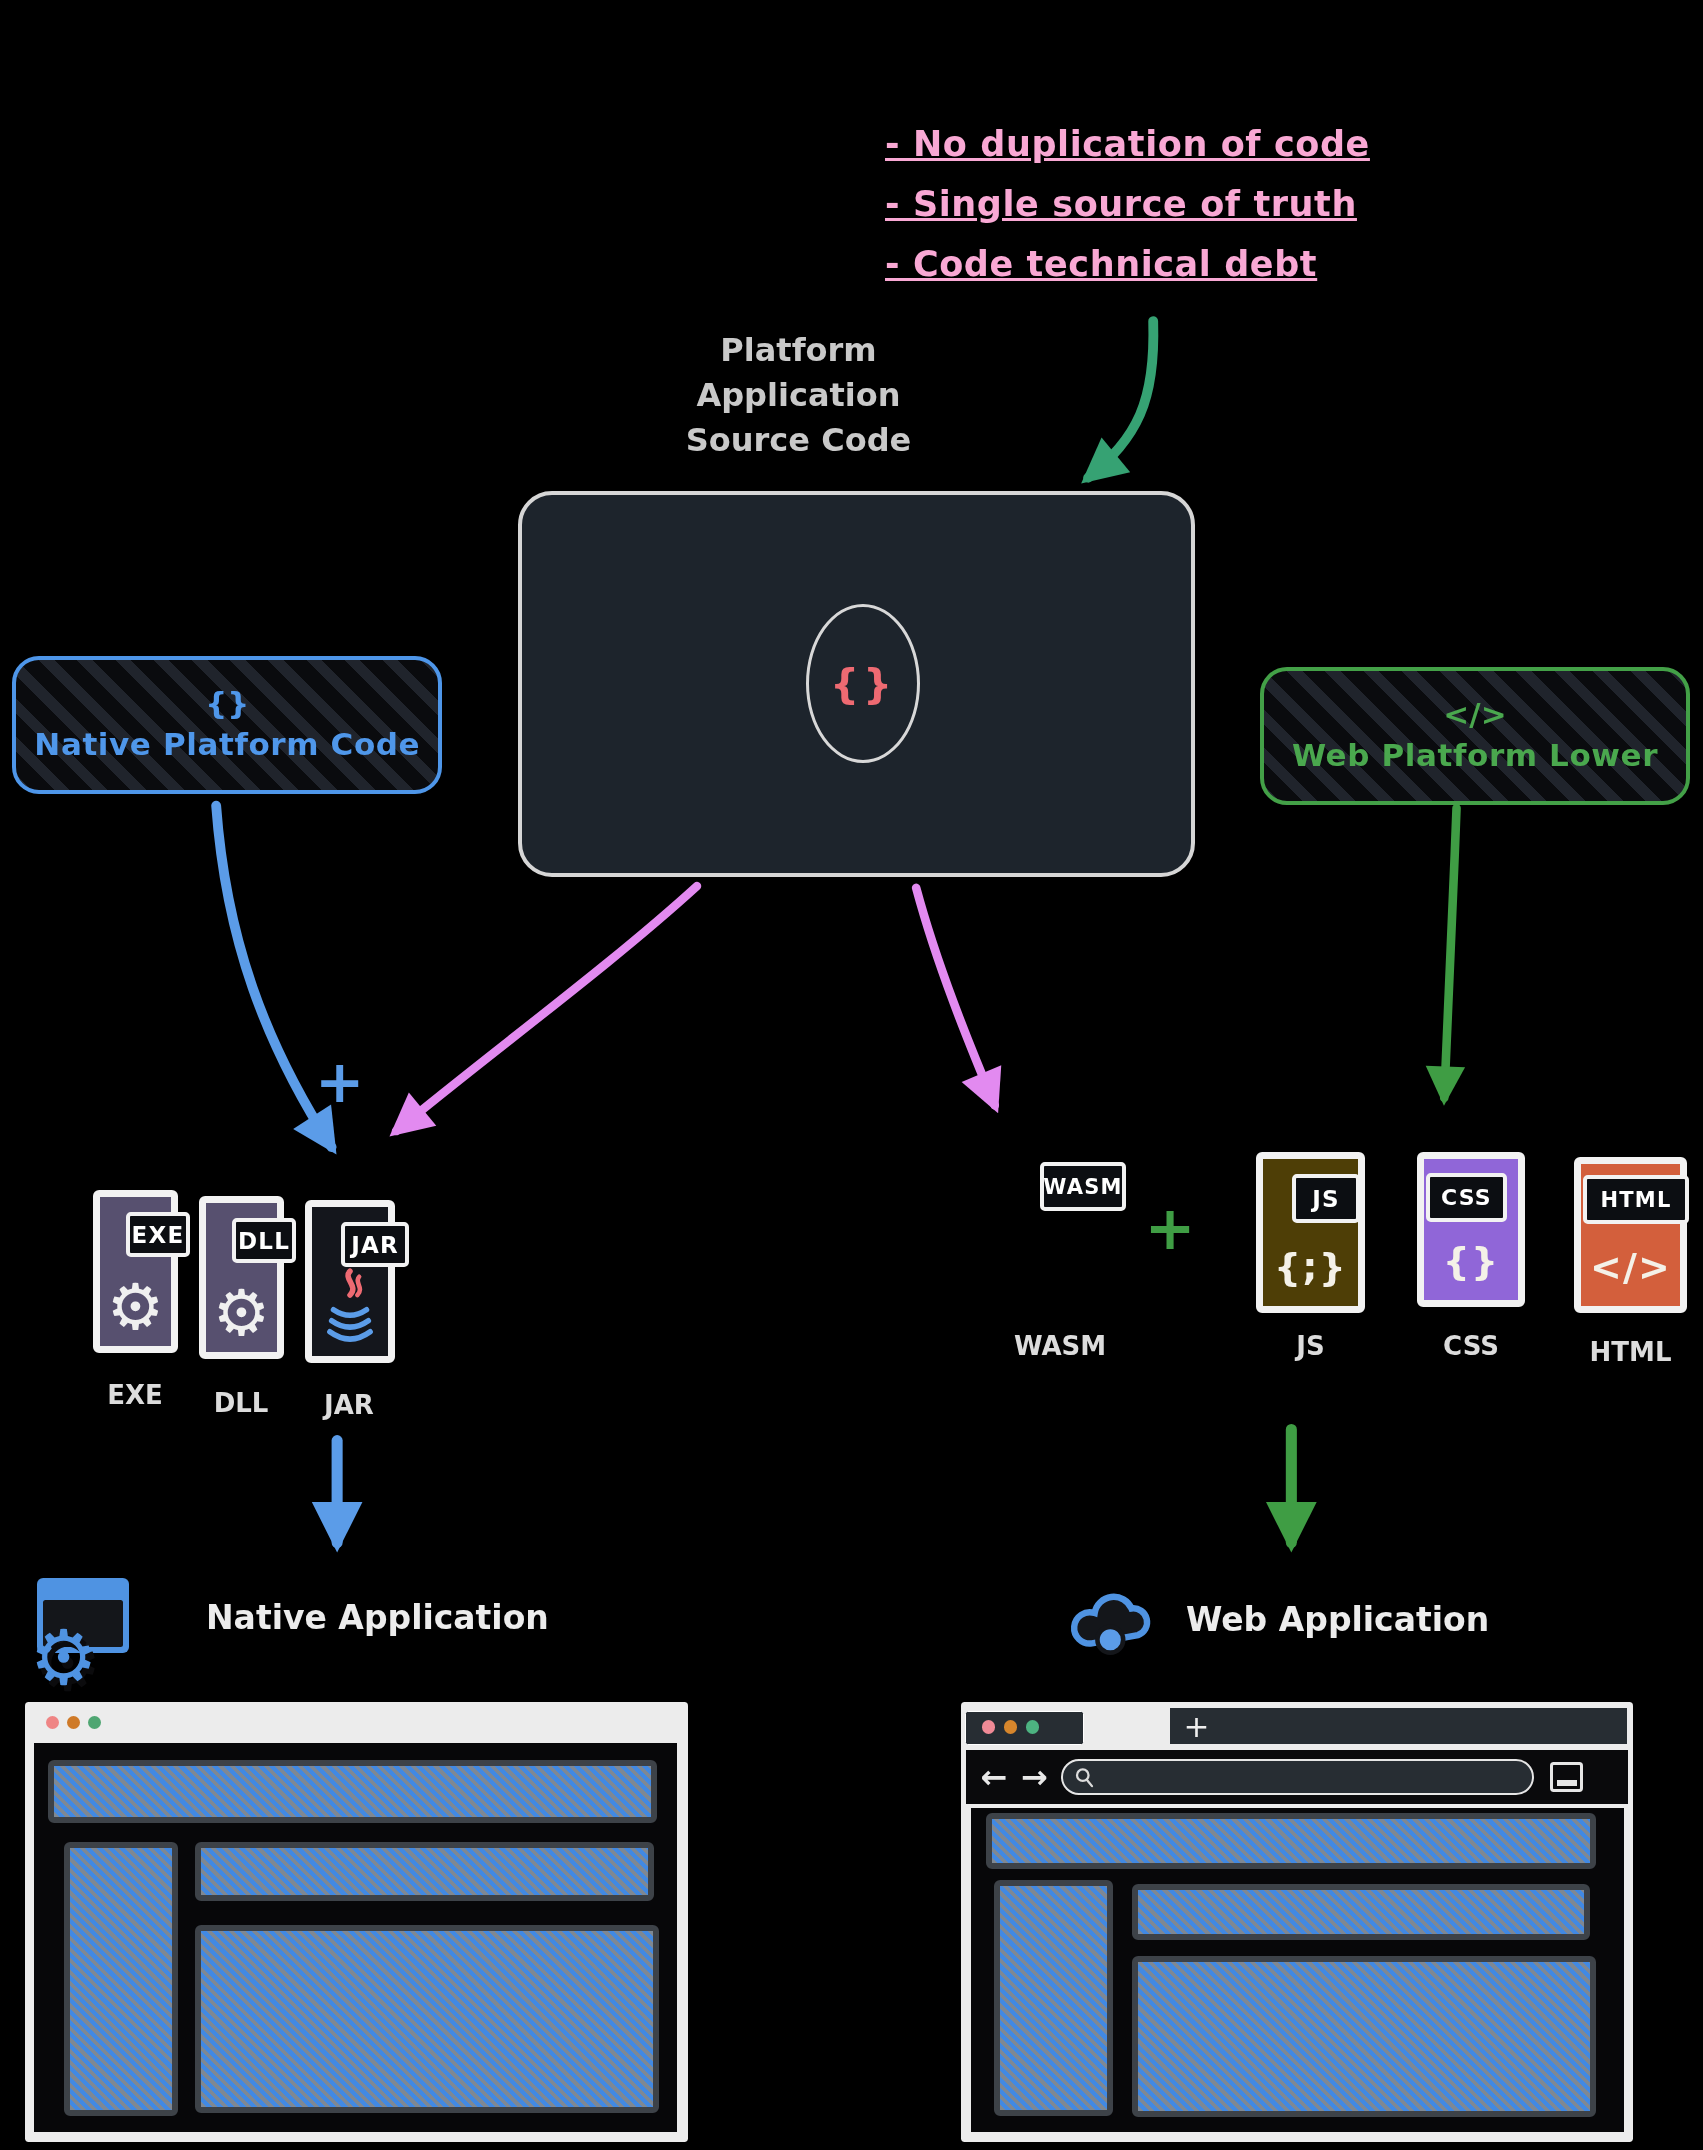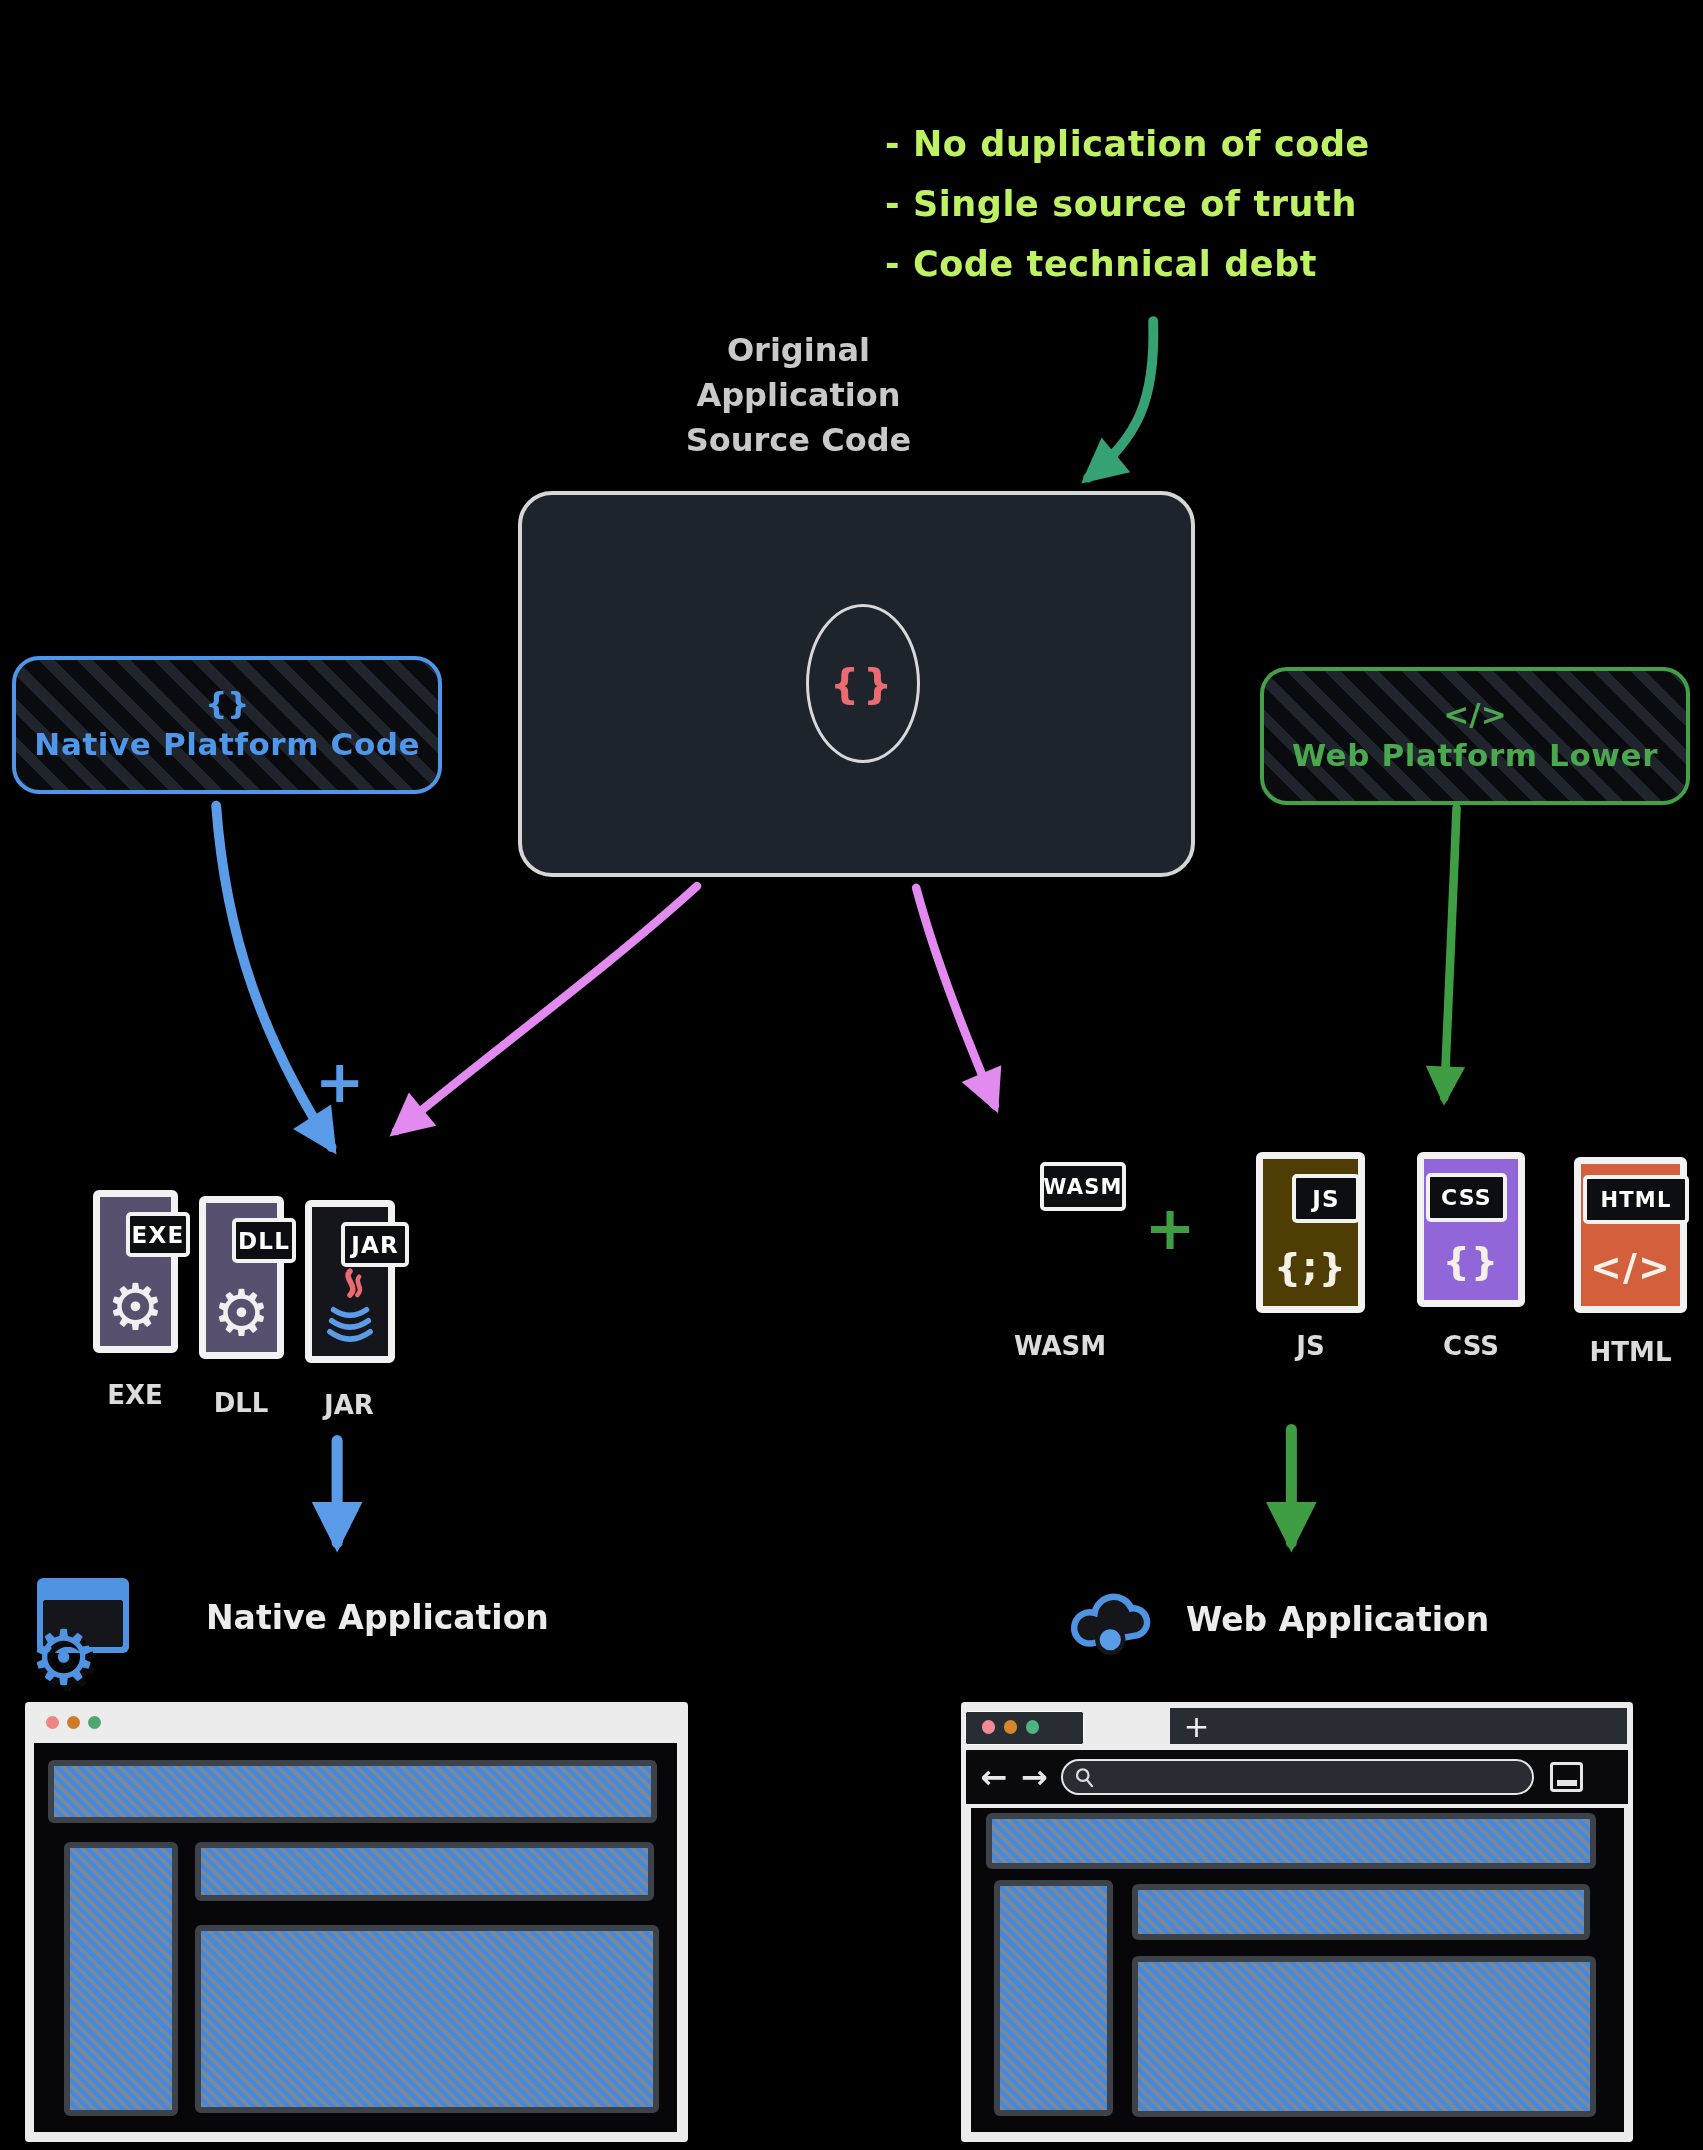--- a/index.html
+++ b/index.html
@@ -5,21 +5,21 @@
   html,body{margin:0;padding:0;background:#000;}
   .canvas{position:relative;width:1704px;height:2151px;background:#000;overflow:hidden;
           font-family:"DejaVu Sans","Liberation Sans",sans-serif;}
   .abs{position:absolute;}
   .nowrap{white-space:nowrap;}
 
   
   .notes-heading{left:860px;top:8.6px;width:602px;text-align:center;
     font-size:39px;font-weight:bold;color:#36a273;letter-spacing:1.2px;}
   .notes-bullets{left:885px;top:114px;font-size:35px;line-height:60px;
-    font-weight:600;color:#bef264;letter-spacing:0.6px;}
+    font-weight:600;color:#f9a8d4;letter-spacing:0.6px;text-decoration:underline;}
 
   
   .source-label{left:639px;top:328px;width:319px;text-align:center;
     color:#c9c9c9;font-size:32px;line-height:45px;font-weight:600;}
   .source-box{left:518px;top:491px;width:677px;height:386px;background:#1d242c;
     border:4.3px solid #d6d6d6;border-radius:34px;box-sizing:border-box;}
   .source-circle{left:284px;top:109px;width:108px;height:153px;border:3.7px solid #d8d8d8;
     border-radius:50%;display:flex;align-items:center;justify-content:center;}
   .source-braces{color:#ee6a72;font-size:41px;font-weight:bold;letter-spacing:3.7px;}
 
@@ -157,21 +157,21 @@
     <path d="M2103 2328 L2103 2512" stroke="#3f9d44" stroke-width="18" fill="none" stroke-linecap="round" marker-end="url(#m-green2)"></path>
   </svg>
 
   <div class="abs notes-bullets">
     <div class="nowrap">- No duplication of code</div>
     <div class="nowrap">- Single source of truth</div>
     <div class="nowrap">- Code technical debt</div>
   </div>
 
   <div class="abs source-label">
-    <div>Original</div>
+    <div>Platform</div>
     <div>Application</div>
     <div>Source Code</div>
   </div>
 
   <div class="abs source-box">
     <div class="abs source-circle">
       <span class="source-braces">{}</span>
     </div>
   </div>
 

